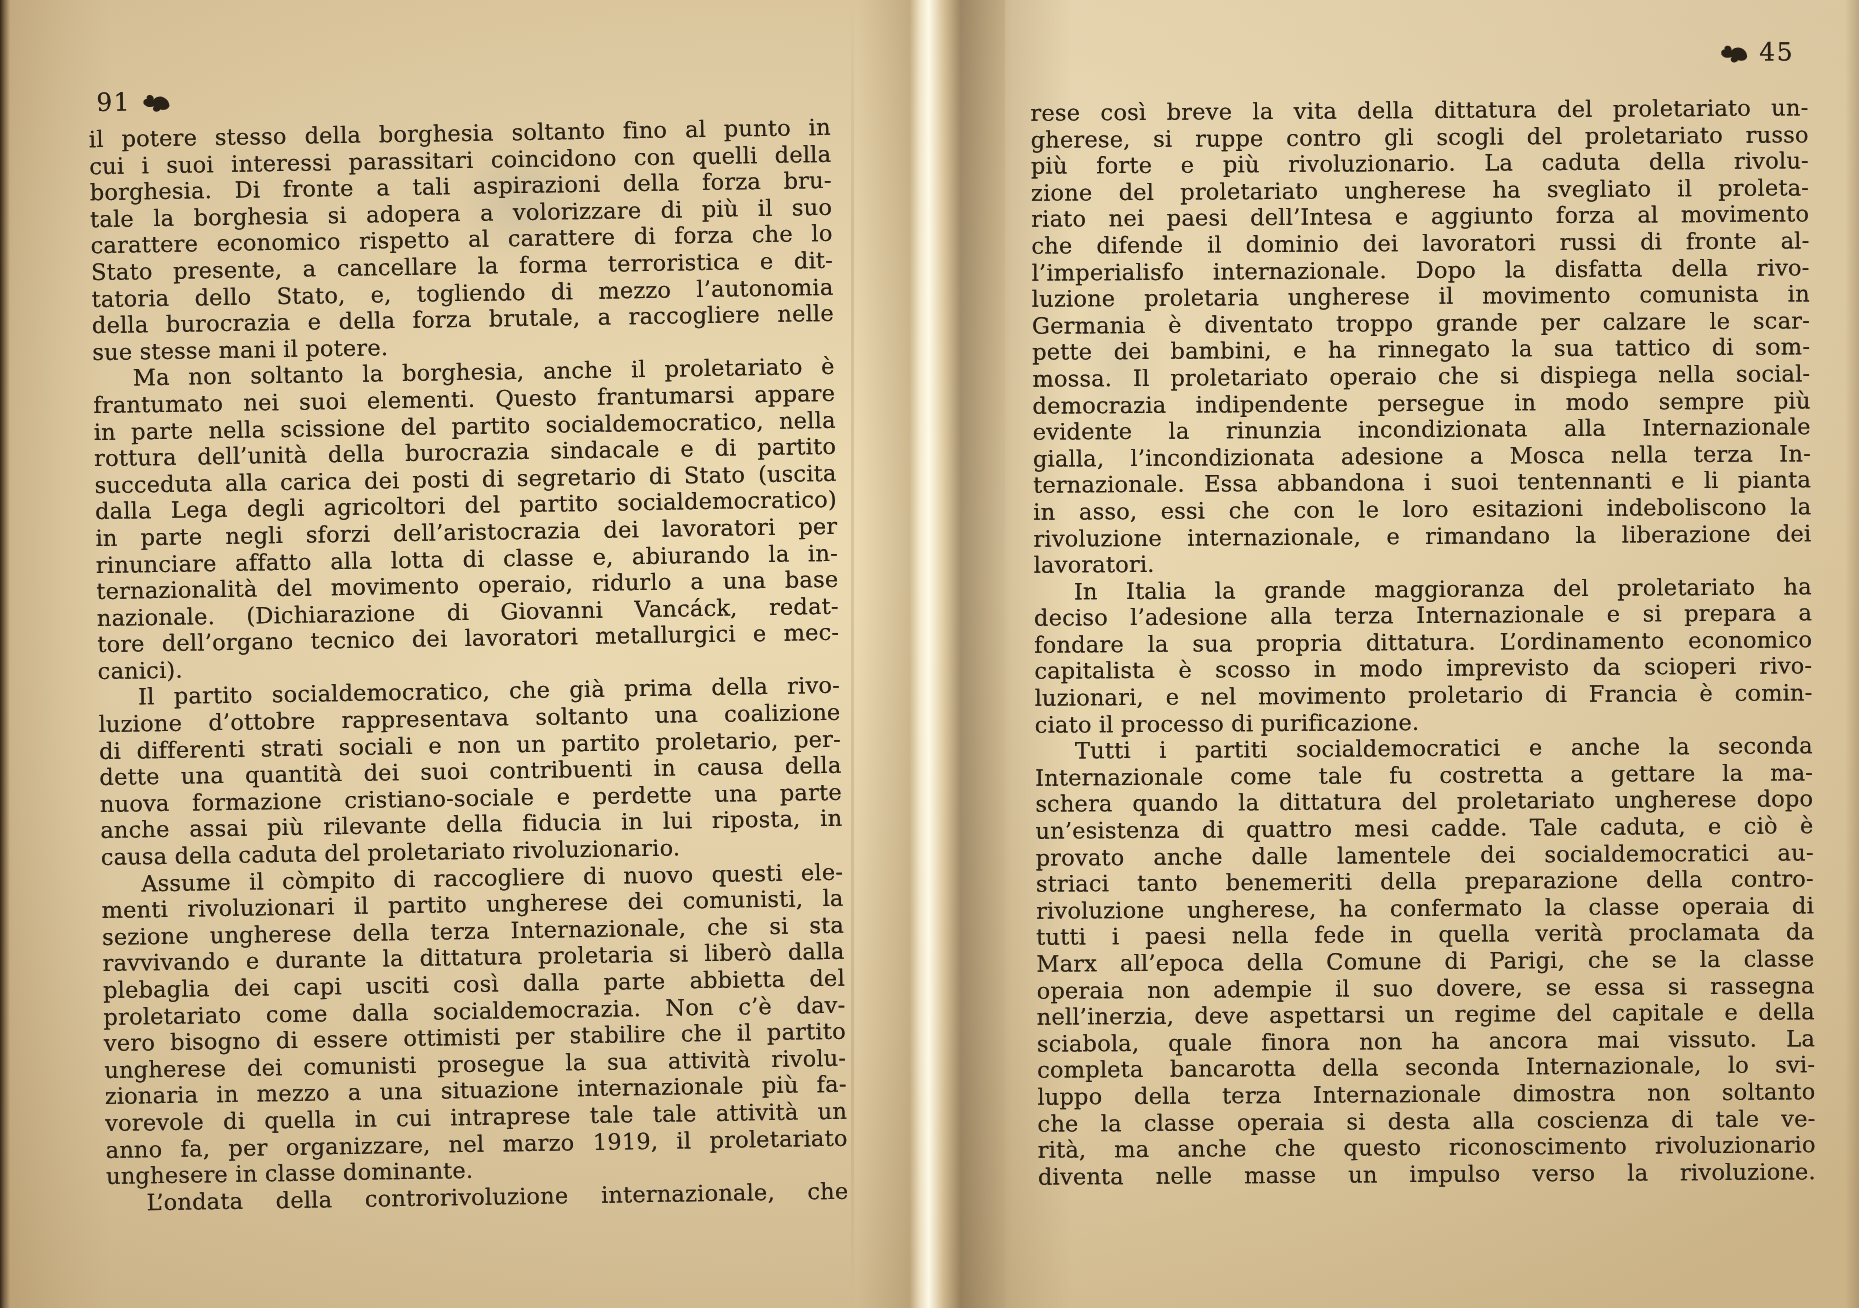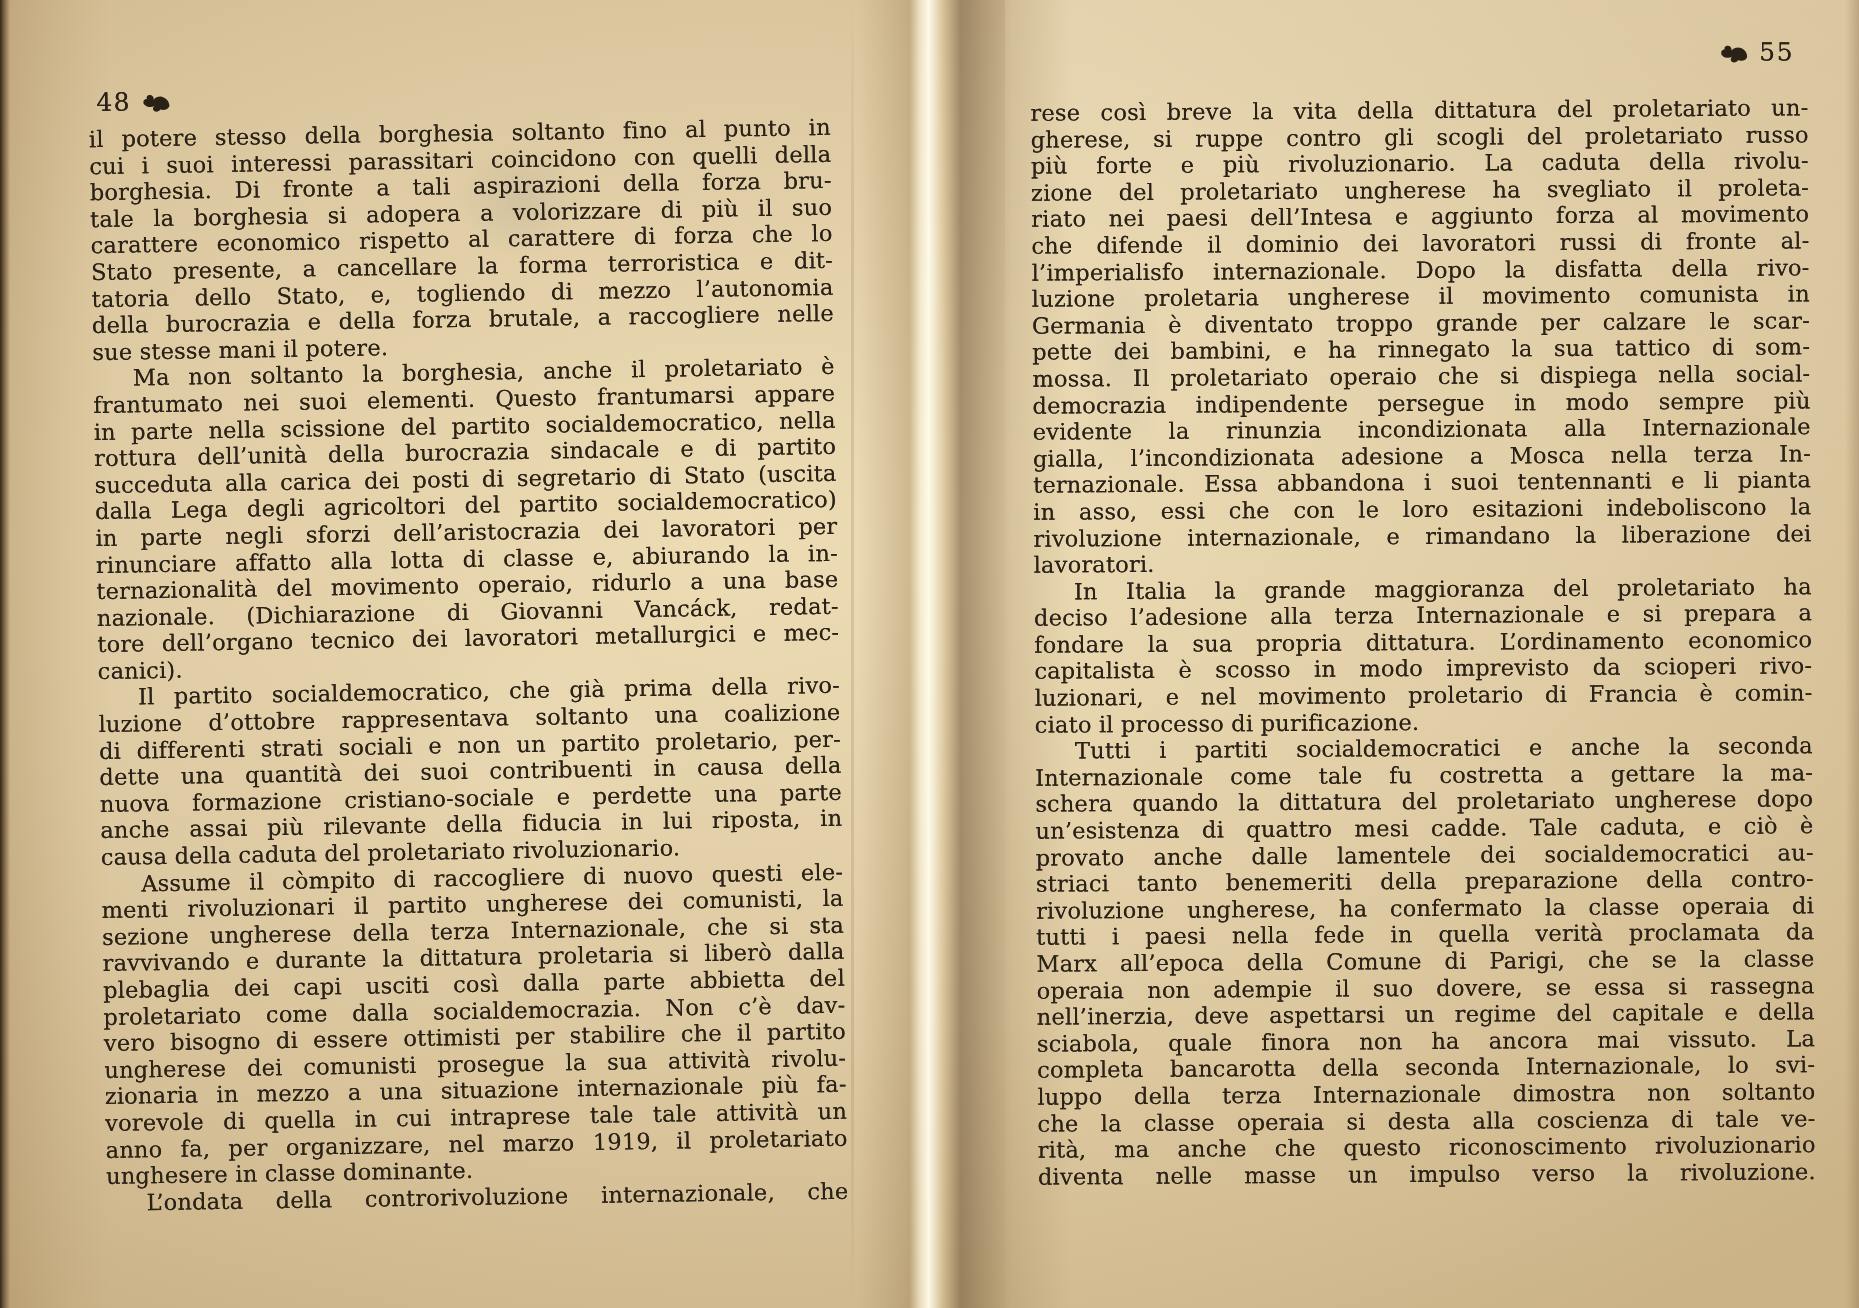--- a/index.html
+++ b/index.html
@@ -101,21 +101,21 @@
   <div class="edge-left"></div>
   <div class="edge-right"></div>
   <div class="crease"></div>
   <div class="gutter"></div>
   <div class="smudge s1"></div>
   <div class="smudge s2"></div>
   <div class="smudge s3"></div>
 
   <div class="page page-left">
     <div class="pagehead head-left">
-      <span class="pn">48</span><span class="orn"><svg viewBox="0 0 36 24" width="30" height="20" aria-hidden="true">
+      <span class="pn">91</span><span class="orn"><svg viewBox="0 0 36 24" width="30" height="20" aria-hidden="true">
         <path fill="var(--ink)" d="M33.5 15.5 C33 19.5 27.5 21.5 22.5 19.8 C21.5 22.3 17.5 23.2 15.2 21.4 C13.2 19.8 13.6 17.2 15.6 15.9 C10.9 17.8 5.2 16.6 3.2 12.9 C1.5 9.8 3.4 6.6 6.9 6.9 C5.5 4.4 7.8 1.8 10.9 2.2 C13.9 2.6 15.6 5.4 14.9 8.1 C17.4 4.9 22.4 3.4 26.4 5.1 C30.9 7 33.9 11.4 33.5 15.5 Z"></path>
         <path fill="none" stroke="var(--ink)" stroke-width="1.4" d="M3 13 C10 9 24 9 33.5 15.5"></path>
       </svg></span>
     </div>
     <div class="lines" id="left-lines">
         <div class="line">il potere stesso della borghesia soltanto fino al punto in</div>
         <div class="line">cui i suoi interessi parassitari coincidono con quelli della</div>
         <div class="line">borghesia. Di fronte a tali aspirazioni della forza bru-</div>
         <div class="line">tale la borghesia si adopera a volorizzare di più il suo</div>
         <div class="line">carattere economico rispetto al carattere di forza che lo</div>
@@ -156,21 +156,21 @@
         <div class="line pend">unghesere in classe dominante.</div>
         <div class="line ind">L’ondata della controrivoluzione internazionale, che</div>
       </div>
   </div>
 
   <div class="page page-right">
     <div class="pagehead head-right">
       <span class="orn"><svg viewBox="0 0 36 24" width="30" height="20" aria-hidden="true">
         <path fill="var(--ink)" d="M33.5 15.5 C33 19.5 27.5 21.5 22.5 19.8 C21.5 22.3 17.5 23.2 15.2 21.4 C13.2 19.8 13.6 17.2 15.6 15.9 C10.9 17.8 5.2 16.6 3.2 12.9 C1.5 9.8 3.4 6.6 6.9 6.9 C5.5 4.4 7.8 1.8 10.9 2.2 C13.9 2.6 15.6 5.4 14.9 8.1 C17.4 4.9 22.4 3.4 26.4 5.1 C30.9 7 33.9 11.4 33.5 15.5 Z"></path>
         <path fill="none" stroke="var(--ink)" stroke-width="1.4" d="M3 13 C10 9 24 9 33.5 15.5"></path>
-      </svg></span><span class="pn">55</span>
+      </svg></span><span class="pn">45</span>
     </div>
     <div class="lines" id="right-lines">
         <div class="line">rese così breve la vita della dittatura del proletariato un-</div>
         <div class="line">gherese, si ruppe contro gli scogli del proletariato russo</div>
         <div class="line">più forte e più rivoluzionario. La caduta della rivolu-</div>
         <div class="line">zione del proletariato ungherese ha svegliato il proleta-</div>
         <div class="line">riato nei paesi dell’Intesa e aggiunto forza al movimento</div>
         <div class="line">che difende il dominio dei lavoratori russi di fronte al-</div>
         <div class="line">l’imperialisfo internazionale. Dopo la disfatta della rivo-</div>
         <div class="line">luzione proletaria ungherese il movimento comunista in</div>

